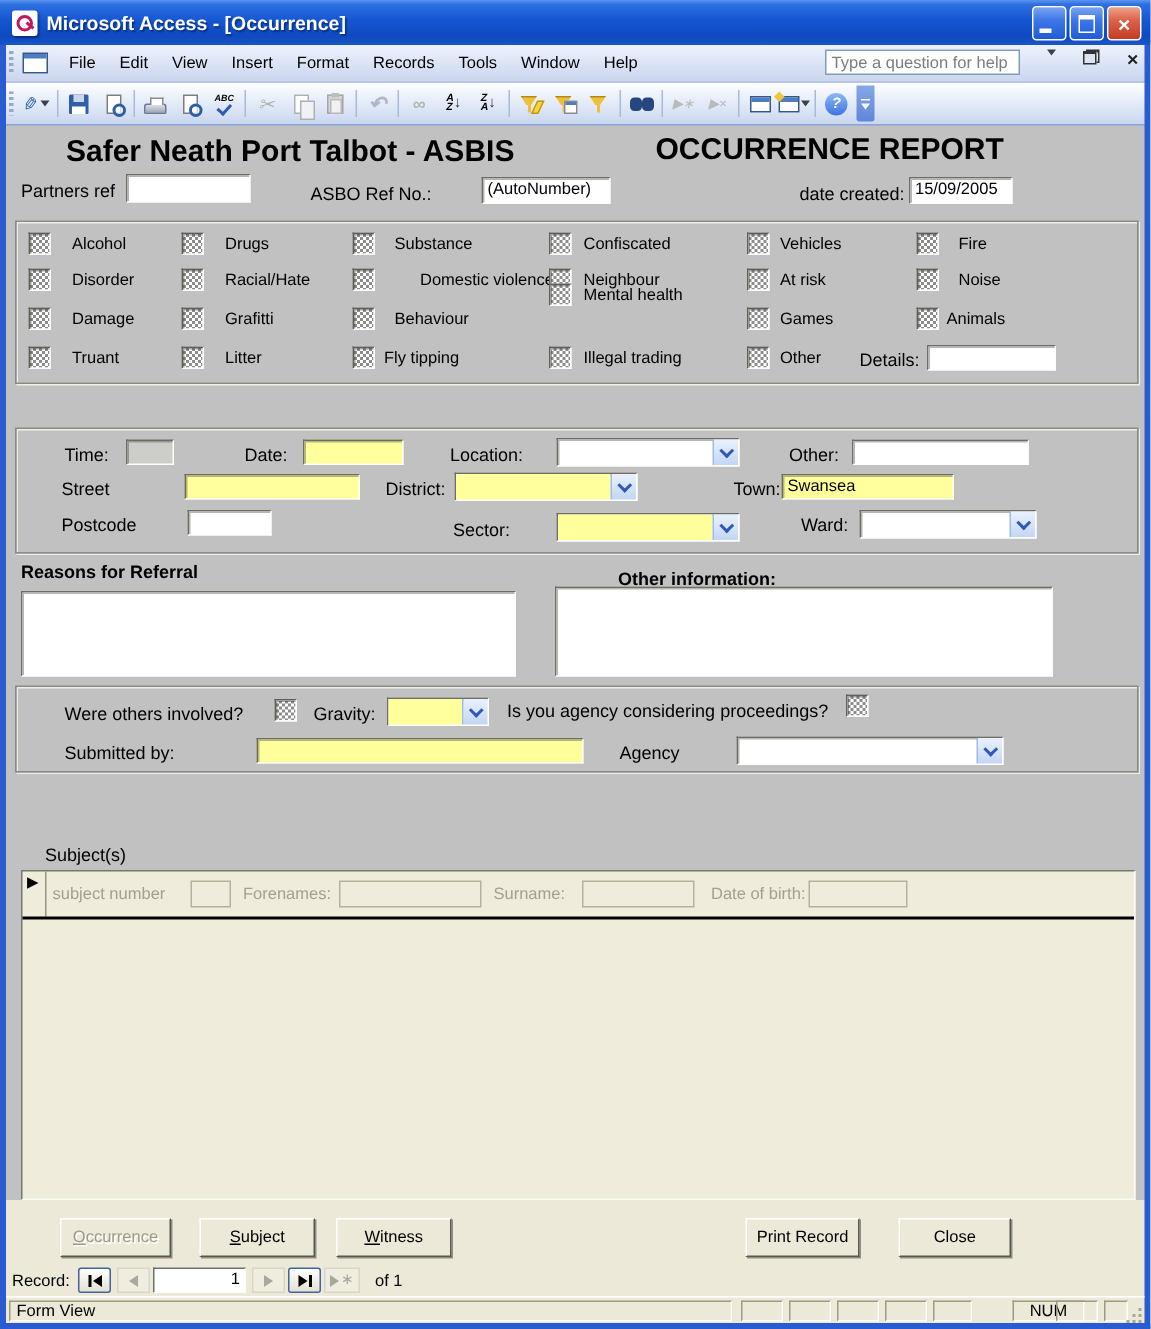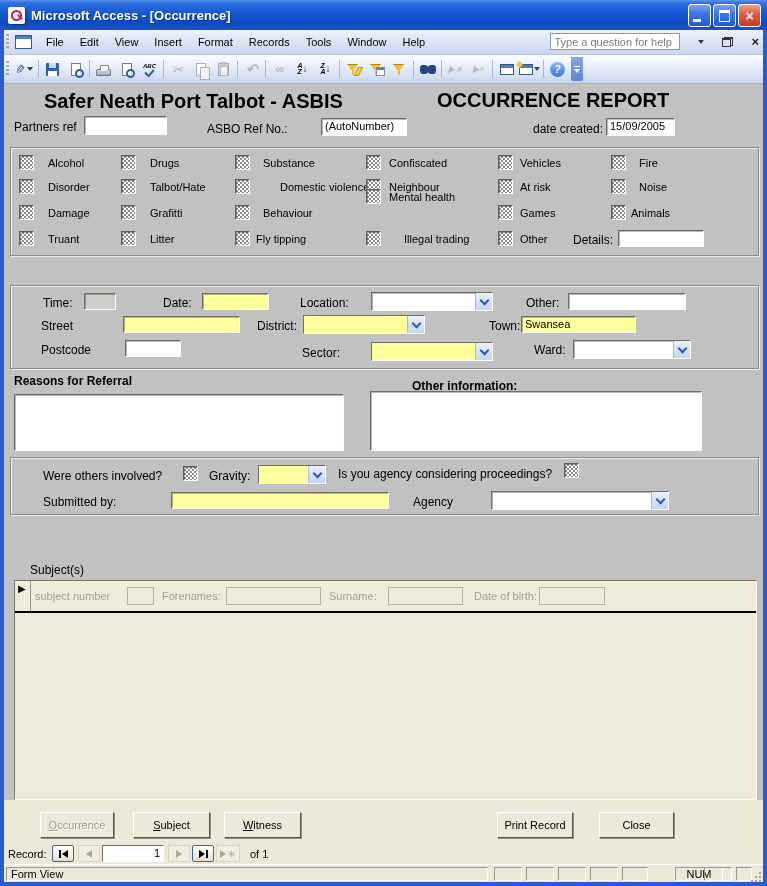--- a/index.html
+++ b/index.html
@@ -31,21 +31,21 @@
 
   
   .content{position:absolute;left:4px;top:30px;width:759px}
   .menubar{height:24px;background:linear-gradient(180deg,#EDF2FC,#CBD6EF);
     display:flex;align-items:center;border-bottom:1px solid #B7C4E0;position:relative}
   .handle{width:3px;height:16px;margin:0 4px 0 2px;
     background:repeating-linear-gradient(180deg,#98A8C8 0 2px,transparent 2px 4px)}
   .formicon{width:15px;height:12px;border:1px solid #35588C;background:#fff;position:relative;margin:0 6px 0 2px}
   .formicon::before{content:"";position:absolute;left:0;top:0;right:0;height:3px;background:#4E7DC0}
   .mitem{font-size:11px;padding:4px 8px;color:#000;cursor:default}
-  .menubar .right{position:absolute;right:4px;top:3px;display:flex;align-items:center;gap:18px}
+  .menubar .right{position:absolute;right:4px;top:3px;display:flex;align-items:flex-start;gap:18px}
   .helpbox{width:130px;height:17px;background:#fff;border:1px solid #7F9DB9;
     font-size:11px;color:#7C7C7C;display:flex;align-items:center;padding:0 3px;box-sizing:border-box}
   .darr{width:0;height:0;border-left:3px solid transparent;border-right:3px solid transparent;
     border-top:4px solid #38424E}
   .ic-restore{width:11px;height:10px;position:relative}
   .ic-restore::before{content:"";position:absolute;right:0;top:0;width:7px;height:6px;border:1px solid #333;border-top-width:2px}
   .ic-restore::after{content:"";position:absolute;left:0;bottom:0;width:7px;height:6px;border:1px solid #333;border-top-width:2px;background:#DCE4F4}
   .mclose{font-size:13px;font-weight:bold;color:#222;line-height:1}
 
   
@@ -352,21 +352,21 @@
             <i class="cb3"></i>
             <span class="lbt">Truant</span>
           </div>
 
         <div class="cell" style="left:110px;top:7px;gap:14px">
             <i class="cb3"></i>
             <span class="lbt">Drugs</span>
           </div>
         <div class="cell" style="left:110px;top:31px;gap:14px">
             <i class="cb3"></i>
-            <span class="lbt">Talbot/Hate</span>
+            <span class="lbt">Racial/Hate</span>
           </div>
         <div class="cell" style="left:110px;top:57px;gap:14px">
             <i class="cb3"></i>
             <span class="lbt">Grafitti</span>
           </div>
         <div class="cell" style="left:110px;top:83px;gap:14px">
             <i class="cb3"></i>
             <span class="lbt">Litter</span>
           </div>
 
@@ -392,21 +392,21 @@
             <span class="lbt">Confiscated</span>
           </div>
         <div class="cell" style="left:355px;top:31px;gap:8px">
             <i class="cb3"></i>
             <span class="lbt">Neighbour</span>
           </div>
         <div class="cell" style="left:355px;top:41px;gap:8px">
             <i class="cb3"></i>
             <span class="lbt">Mental health</span>
           </div>
-        <div class="cell" style="left:355px;top:83px;gap:23px">
+        <div class="cell" style="left:355px;top:83px;gap:8px">
             <i class="cb3"></i>
             <span class="lbt">Illegal trading</span>
           </div>
 
         <div class="cell" style="left:487px;top:7px;gap:7px">
             <i class="cb3"></i>
             <span class="lbt">Vehicles</span>
           </div>
         <div class="cell" style="left:487px;top:31px;gap:7px">
             <i class="cb3"></i>

